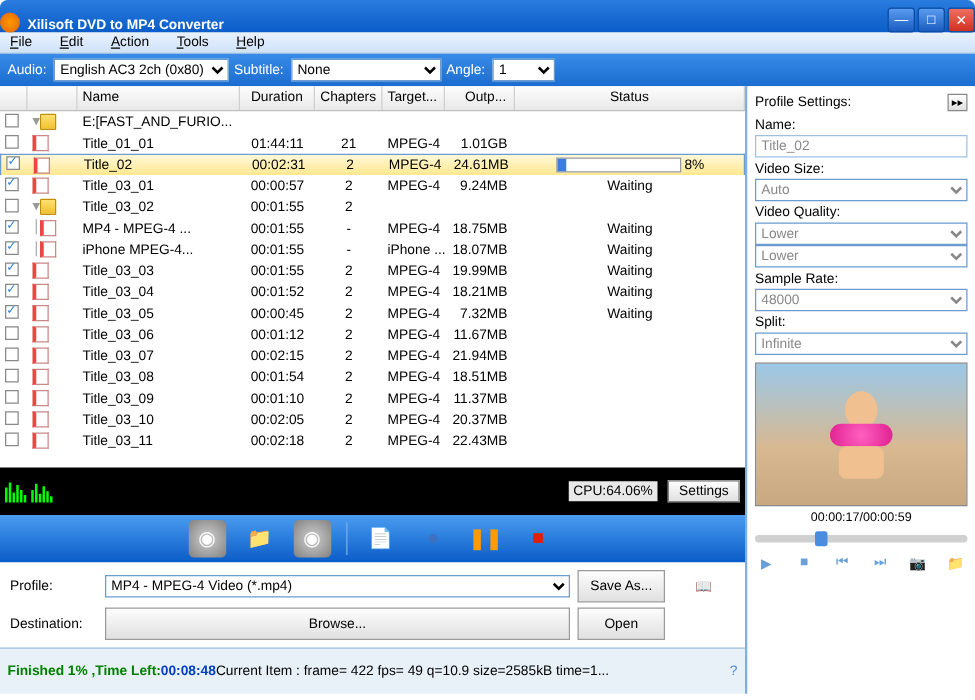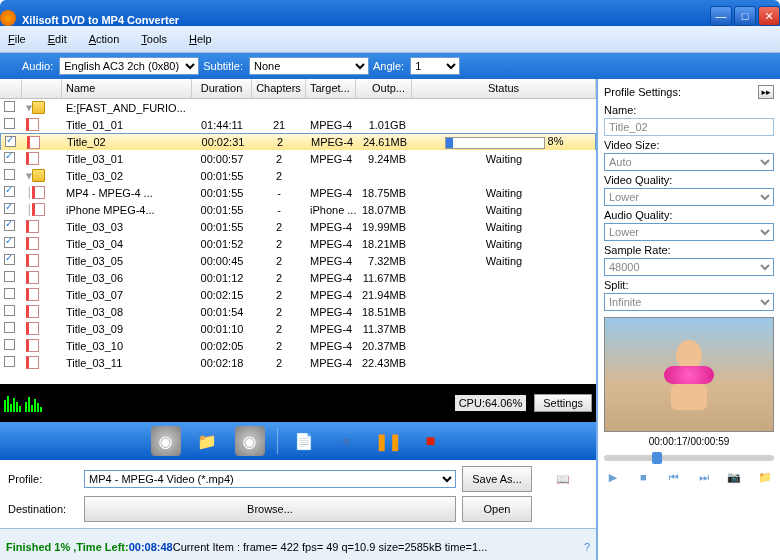--- a/index.html
+++ b/index.html
@@ -1,24 +1,24 @@
 <!DOCTYPE html>
 <html><head>
 <meta charset="utf-8">
 <style>
 *{box-sizing:border-box;margin:0;padding:0;font-family:Tahoma,sans-serif;font-size:11px}
 body{background:#fff;width:780px;height:560px;overflow:hidden}
 .titlebar{background:linear-gradient(#2a7cde,#0a5cc9);height:26px;display:flex;align-items:flex-end;padding:0 0;color:#fff;border-radius:6px 6px 0 0}
 .titlebar .icon{width:16px;height:16px;background:radial-gradient(circle,#ff9a00,#e06000);border-radius:50%;margin-right:6px;display:inline-block}
 .titlebar .title{font-weight:bold;flex:1}
 .winbtn{width:22px;height:20px;margin-left:2px;background:linear-gradient(#5a9cf0,#1a5cc0);border:1px solid #0a4ca0;border-radius:3px;color:#fff;display:flex;align-items:center;justify-content:center;cursor:pointer}
-.menubar{height:27px;background:linear-gradient(#e8f2ff,#d0e2f8);border-bottom:1px solid #a0c0e0;display:flex;align-items:center;padding:0 8px}
+.menubar{height:17px;background:linear-gradient(#e8f2ff,#d0e2f8);border-bottom:1px solid #a0c0e0;display:flex;align-items:center;padding:0 8px}
 .menubar span{margin-right:22px;cursor:pointer}
 .menubar span u{text-decoration:underline}
-.toolbar{height:26px;background:linear-gradient(#3a8ce8,#1a6cd0);display:flex;align-items:center;padding:0 22px;color:#fff;gap:4px}
+.toolbar{height:26px;background:linear-gradient(#3a8ce8,#1a6cd0);display:flex;align-items:center;padding:0 6px;color:#fff;gap:4px}
 .toolbar label{margin-right:2px}
 .sel{background:#fff;color:#000;border:1px solid #6a9cd0;height:18px;font-size:11px}
 .main{display:flex;height:calc(560px - 26px - 22px - 26px)}
 .left{flex:1;display:flex;flex-direction:column;border-right:2px solid #7ab0e8}
 .right{width:182px;display:flex;flex-direction:column;padding:4px 6px;background:#fff}
 .listhdr{display:flex;background:linear-gradient(#fdfdfd,#e8e8e8);border-bottom:1px solid #c0c0c0;height:20px}
 .listhdr div{border-right:1px solid #d0d0d0;padding:3px 4px;overflow:hidden;white-space:nowrap}
 .col-chk{width:22px}
 .col-tree{width:40px}
 .col-name{width:130px}
@@ -321,21 +321,20 @@
     <div class="hdr-row">
       <span style="flex:1">Profile Settings:</span>
       <span class="expand-btn">▸▸</span>
     </div>
     <label>Name:</label>
     <input class="txtin" value="Title_02" style="">
     <label>Video Size:</label>
     <select class="sel"><option>Auto</option></select>
     <label>Video Quality:</label>
     <select class="sel"><option>Lower</option></select>
-    <label>Audio Quality:</label>
     <select class="sel"><option>Lower</option></select>
     <label>Sample Rate:</label>
     <select class="sel"><option>48000</option></select>
     <label>Split:</label>
     <select class="sel"><option>Infinite</option></select>
 
     <div class="preview">
       <div class="person">
           <div class="head"></div>
           <div class="lei"></div>

